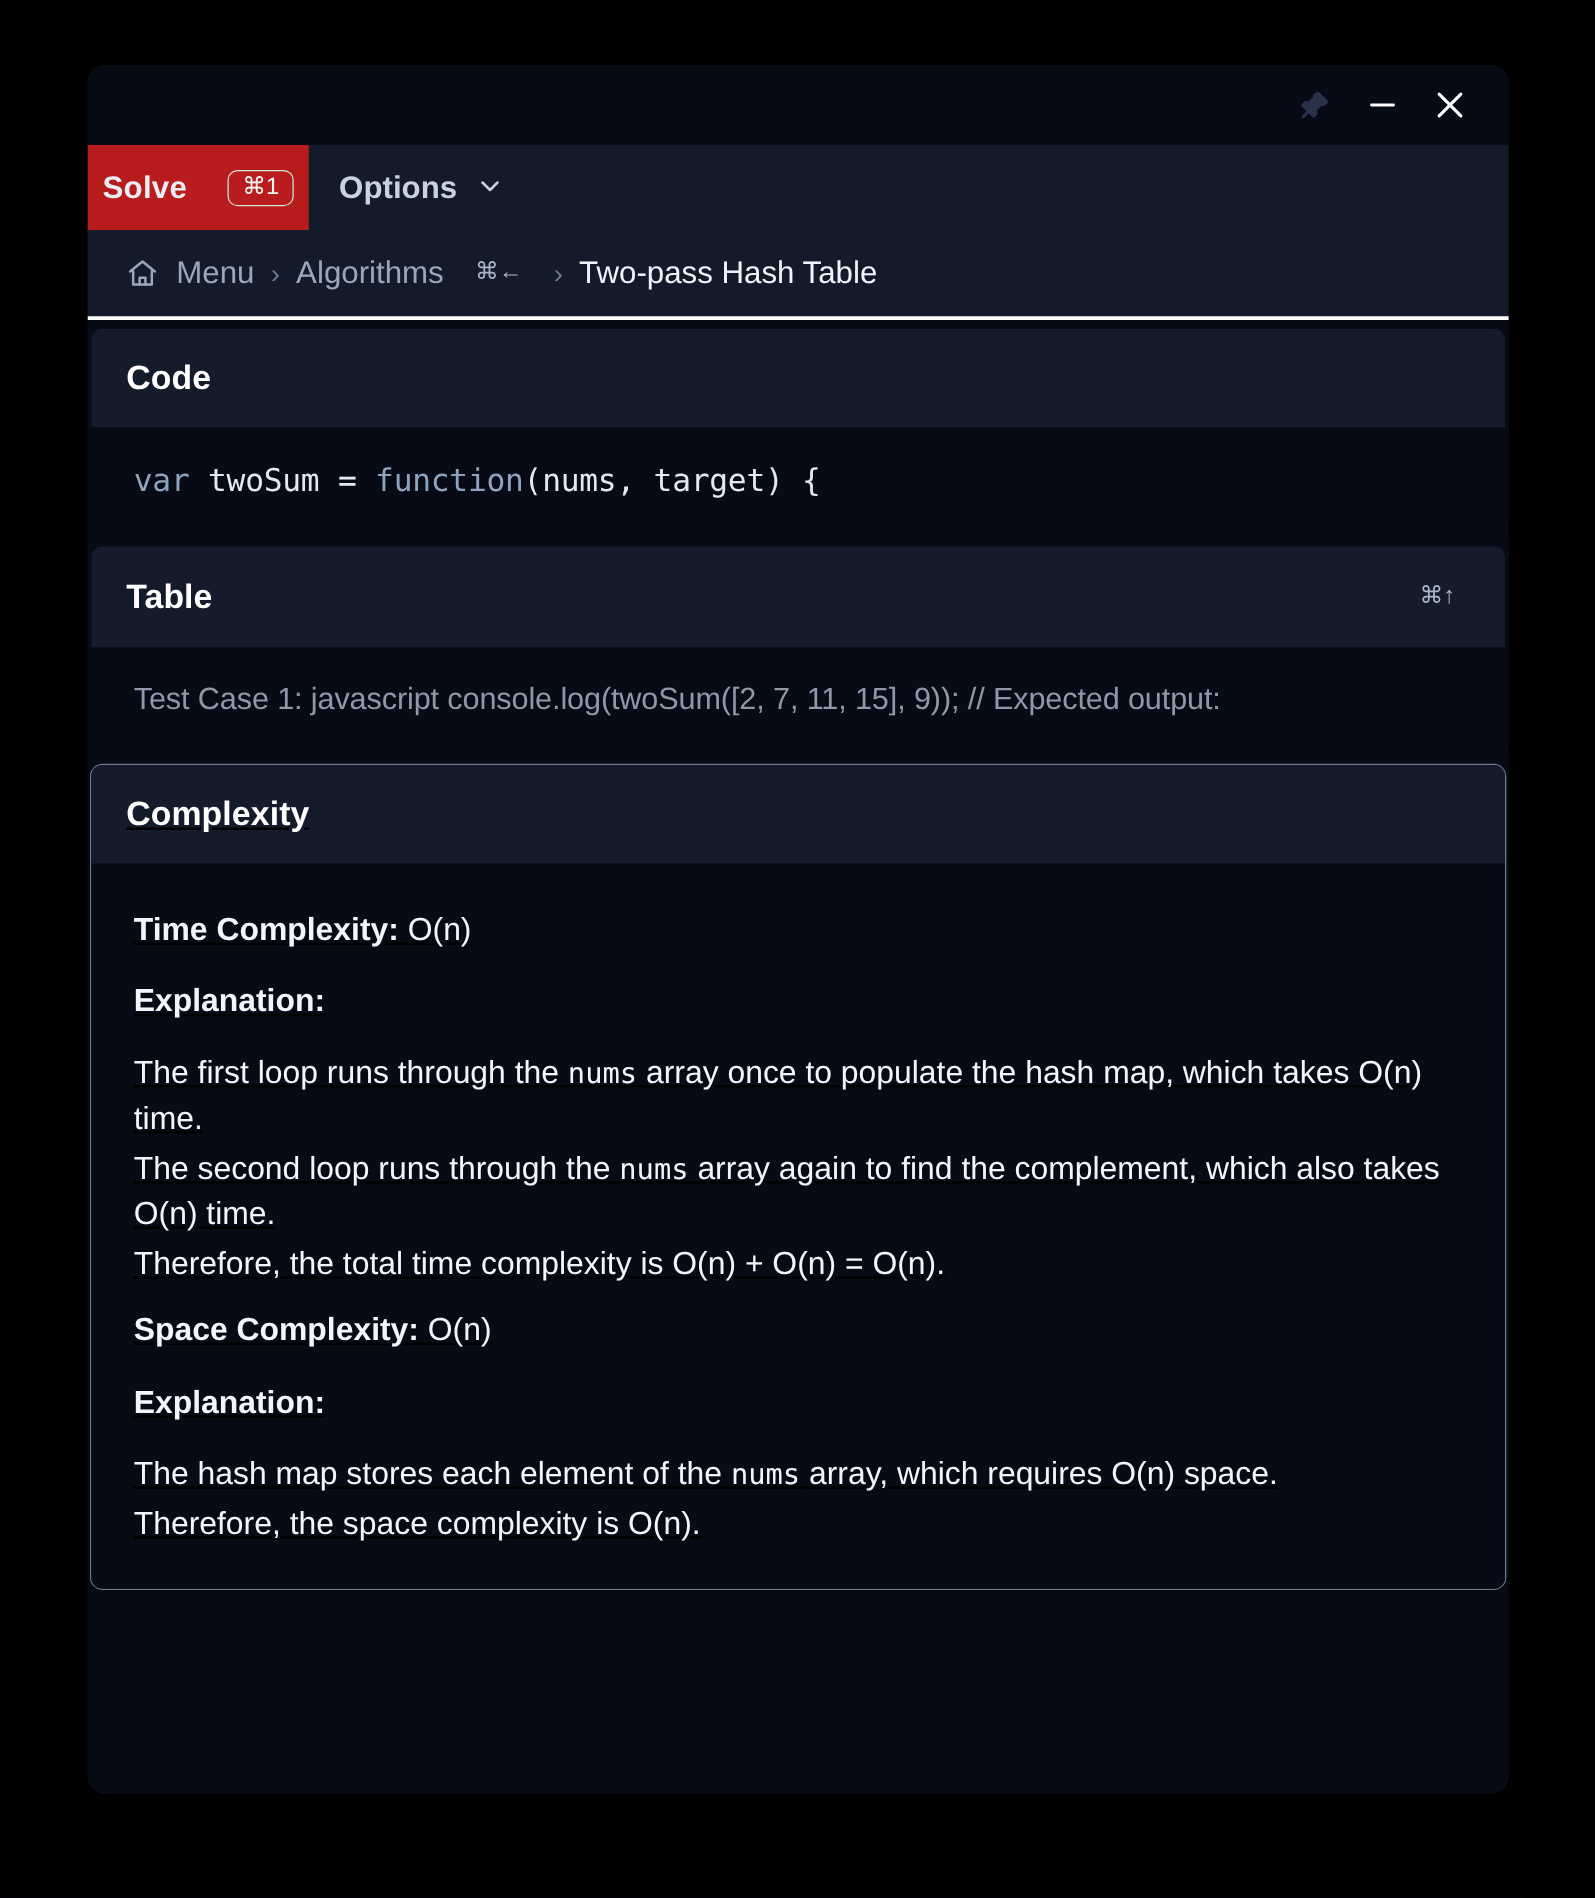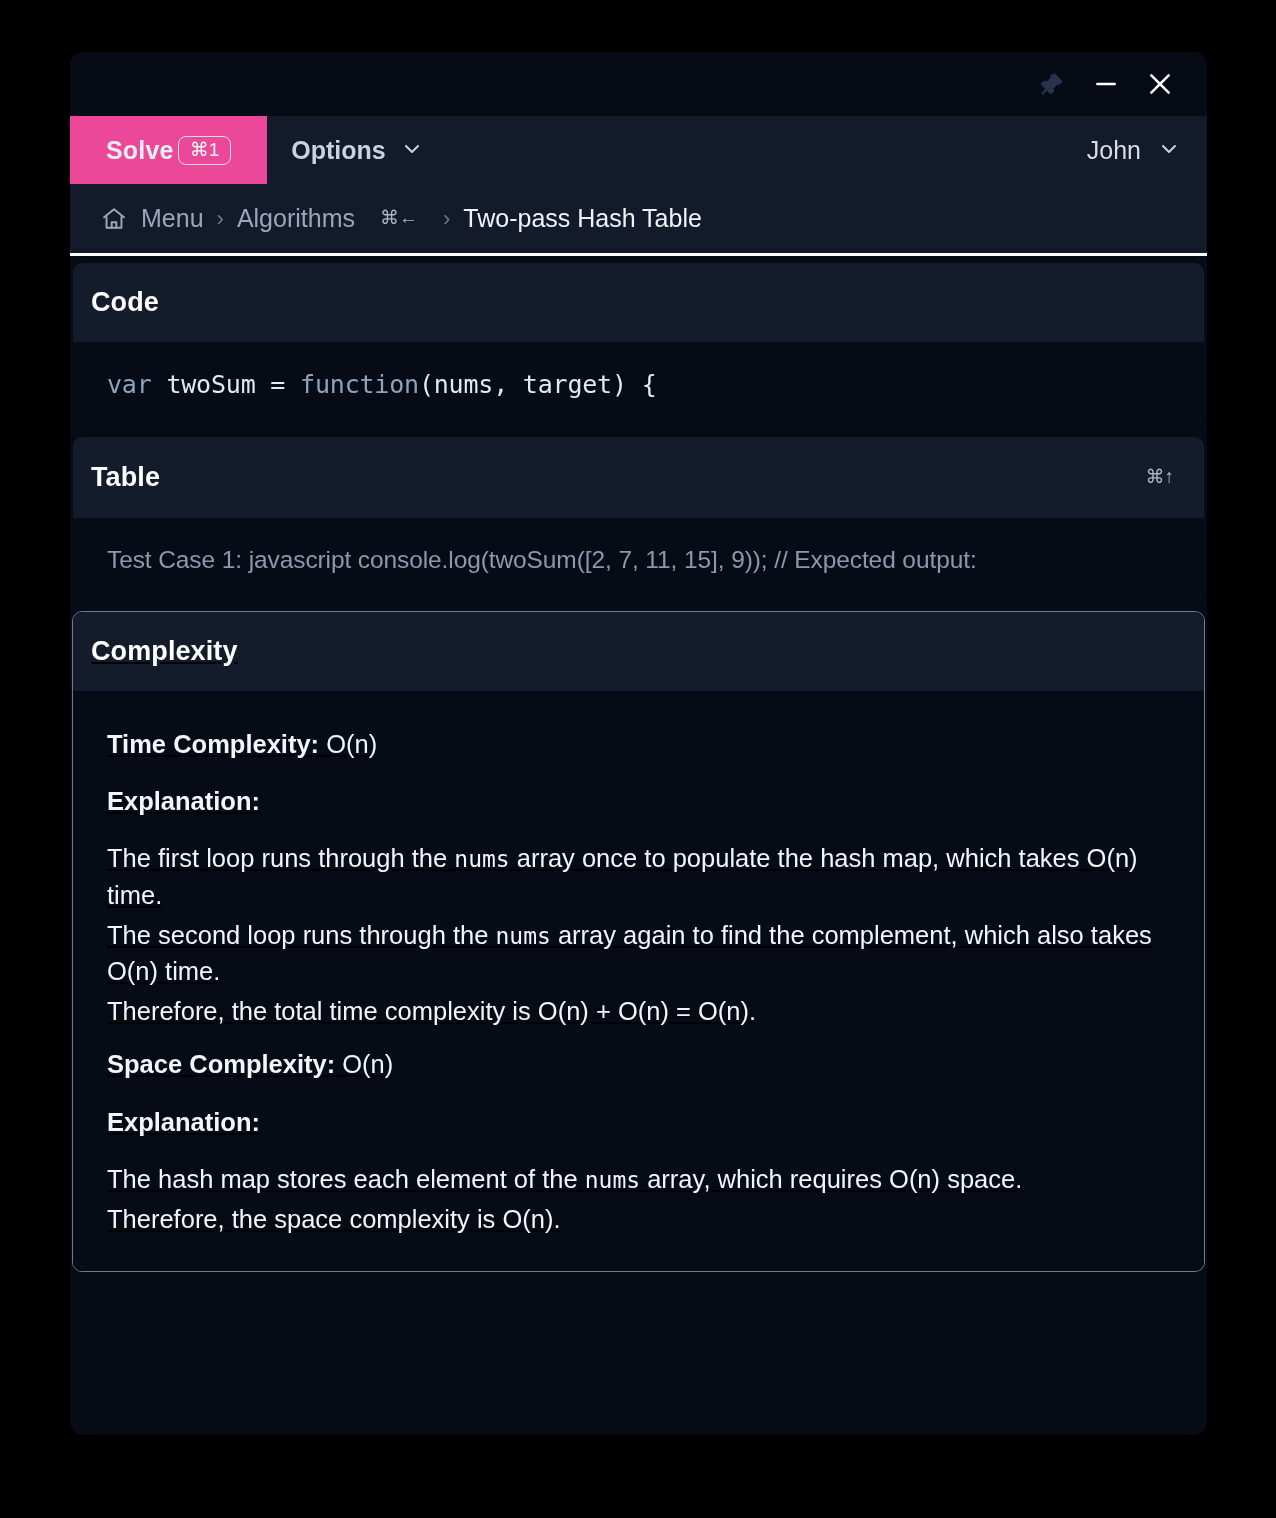--- a/index.html
+++ b/index.html
@@ -48,25 +48,25 @@
 
   
   .toolbar {
     height: 68px;
     background: #131a29;
     display: flex;
     align-items: stretch;
     flex: 0 0 auto;
   }
   .solve-btn {
-    background: #ec4899;
-    display: flex;
-    align-items: center;
-    gap: 4px;
-    padding: 0 36px;
+    background: #b91c1c;
+    display: flex;
+    align-items: center;
+    gap: 32px;
+    padding: 0 12px;
     cursor: pointer;
   }
   .solve-label {
     color: #e9eef5;
     font-size: 25px;
     font-weight: 700;
     letter-spacing: .2px;
   }
   .kbd {
     border: 1.6px solid #cfe6d8;
@@ -160,21 +160,21 @@
     overflow: hidden;
     border: 1px solid transparent;
   }
   .panel.selected {
     border: 1.5px solid #6e7a91;
     margin: 0 2px;
     text-decoration: underline;
   }
   .panel-head {
     background: #141b2a;
-    padding: 24px 18px;
+    padding: 24px 28px;
     display: flex;
     align-items: center;
     justify-content: space-between;
   }
   .panel-title {
     color: #ffffff;
     font-size: 27px;
     font-weight: 700;
     letter-spacing: .1px;
   }
@@ -291,28 +291,20 @@
     </div>
     <div class="options-btn">
       <span class="options-label">Options</span>
       <span class="chev">
         <svg width="24" height="24" viewBox="0 0 24 24">
           <polyline points="6,10 12,16 18,10" fill="none" stroke="#c9d2e0" stroke-width="2" stroke-linecap="round" stroke-linejoin="round"></polyline>
         </svg>
       </span>
     </div>
     <div class="toolbar-spacer"></div>
-    <div class="user-btn">
-      <span class="user-label">John</span>
-      <span class="chev">
-        <svg width="24" height="24" viewBox="0 0 24 24">
-          <polyline points="6,10 12,16 18,10" fill="none" stroke="#c9d2e0" stroke-width="2" stroke-linecap="round" stroke-linejoin="round"></polyline>
-        </svg>
-      </span>
-    </div>
   </div>
 
   <div class="breadcrumb">
     <span class="home-icon">
       <svg width="28" height="28" viewBox="0 0 24 24" fill="none" stroke="#9aa6ba" stroke-width="1.7" stroke-linecap="round" stroke-linejoin="round">
         <path d="M3.5 10.5L12 3.6l8.5 6.9"></path>
         <path d="M5.6 10.2v9.2h12.8v-9.2"></path>
         <path d="M10 19.4v-4.6h4v4.6"></path>
       </svg>
     </span>

